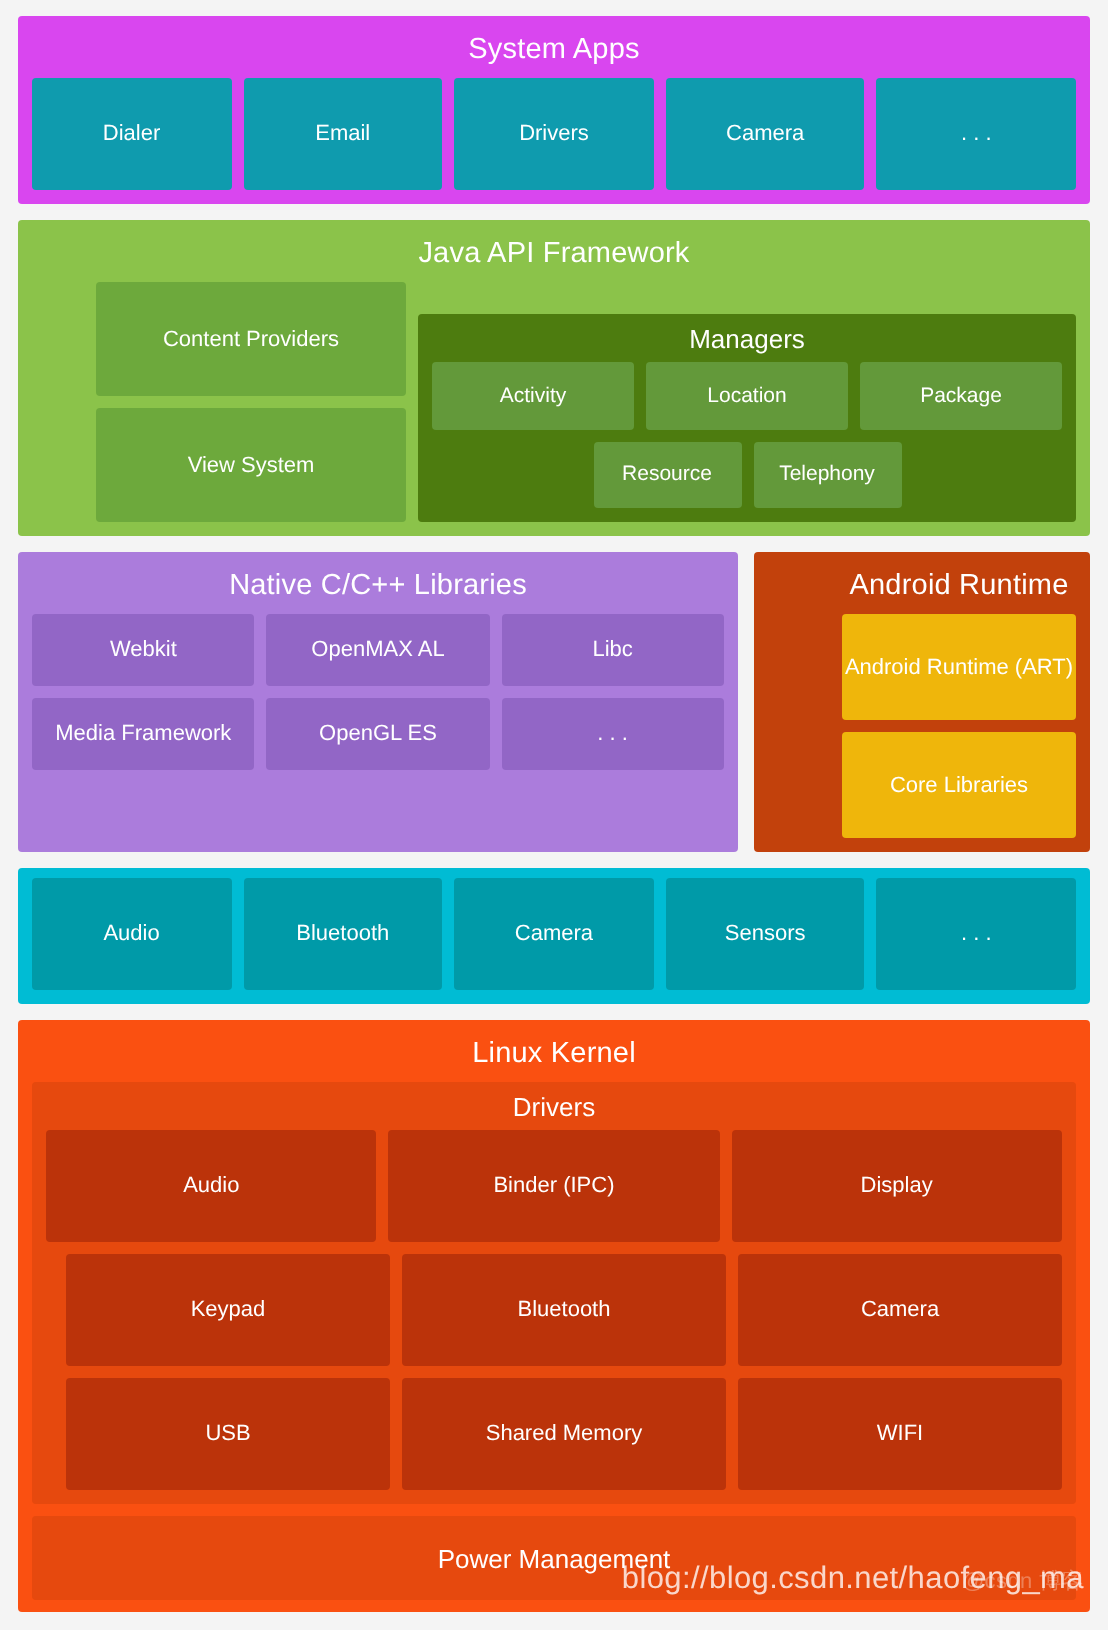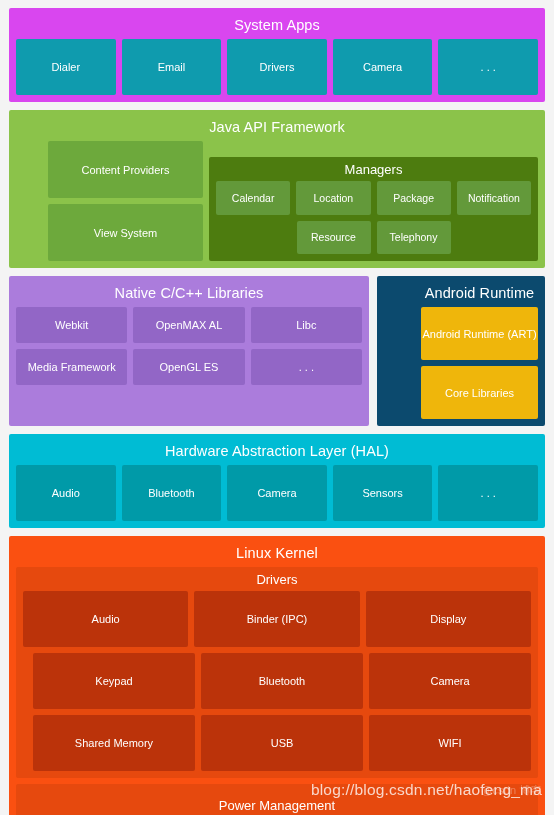--- a/index.html
+++ b/index.html
@@ -116,21 +116,21 @@
   .native-libs {
     flex: 0 0 360px;
     background: #ab7cdc;
   }
   .native-libs .row { height: 36px; }
   .native-libs .row + .row { margin-top: 6px; }
   .native-libs .tile { background: #9266c6; }
 
   .android-runtime {
     flex: 1 1 auto;
-    background: #0c4a6e;
+    background: #c2410c;
     padding-left: 44px;
   }
   .android-runtime .rt-body {
     display: flex;
     flex-direction: column;
     gap: 6px;
     flex: 1 1 auto;
     justify-content: space-between;
   }
   .android-runtime .tile {
@@ -216,24 +216,23 @@
     <div class="body">
 
       <div class="left-col">
         <div class="tile">Content Providers</div>
         <div class="tile">View System</div>
       </div>
 
       <div class="managers">
         <div class="managers-title">Managers</div>
         <div class="mrow">
-          <div class="tile">Calendar</div>
+          <div class="tile">Activity</div>
           <div class="tile">Location</div>
           <div class="tile">Package</div>
-          <div class="tile">Notification</div>
         </div>
         <div class="mrow centered">
           <div class="tile">Resource</div>
           <div class="tile">Telephony</div>
         </div>
       </div>
 
     </div>
   </section>
 
@@ -257,21 +256,20 @@
       <div class="layer-title">Android Runtime</div>
       <div class="rt-body">
         <div class="tile">Android Runtime (ART)</div>
         <div class="tile">Core Libraries</div>
       </div>
     </section>
 
   </div>
 
   <section class="layer hal">
-    <div class="layer-title">Hardware Abstraction Layer (HAL)</div>
     <div class="row">
       <div class="tile">Audio</div>
       <div class="tile">Bluetooth</div>
       <div class="tile">Camera</div>
       <div class="tile">Sensors</div>
       <div class="tile">. . .</div>
     </div>
   </section>
 
   <section class="layer linux-kernel">
@@ -283,22 +281,22 @@
         <div class="tile">Audio</div>
         <div class="tile">Binder (IPC)</div>
         <div class="tile">Display</div>
       </div>
       <div class="row">
         <div class="tile">Keypad</div>
         <div class="tile">Bluetooth</div>
         <div class="tile">Camera</div>
       </div>
       <div class="row">
+        <div class="tile">USB</div>
         <div class="tile">Shared Memory</div>
-        <div class="tile">USB</div>
         <div class="tile">WIFI</div>
       </div>
     </div>
 
     <div class="power-management">Power Management</div>
   </section>
 
   <div class="watermark">
     <span>blog://blog.csdn.net/haofeng_ma</span>
     <span class="handle-cjk">@csdn 博客</span>

